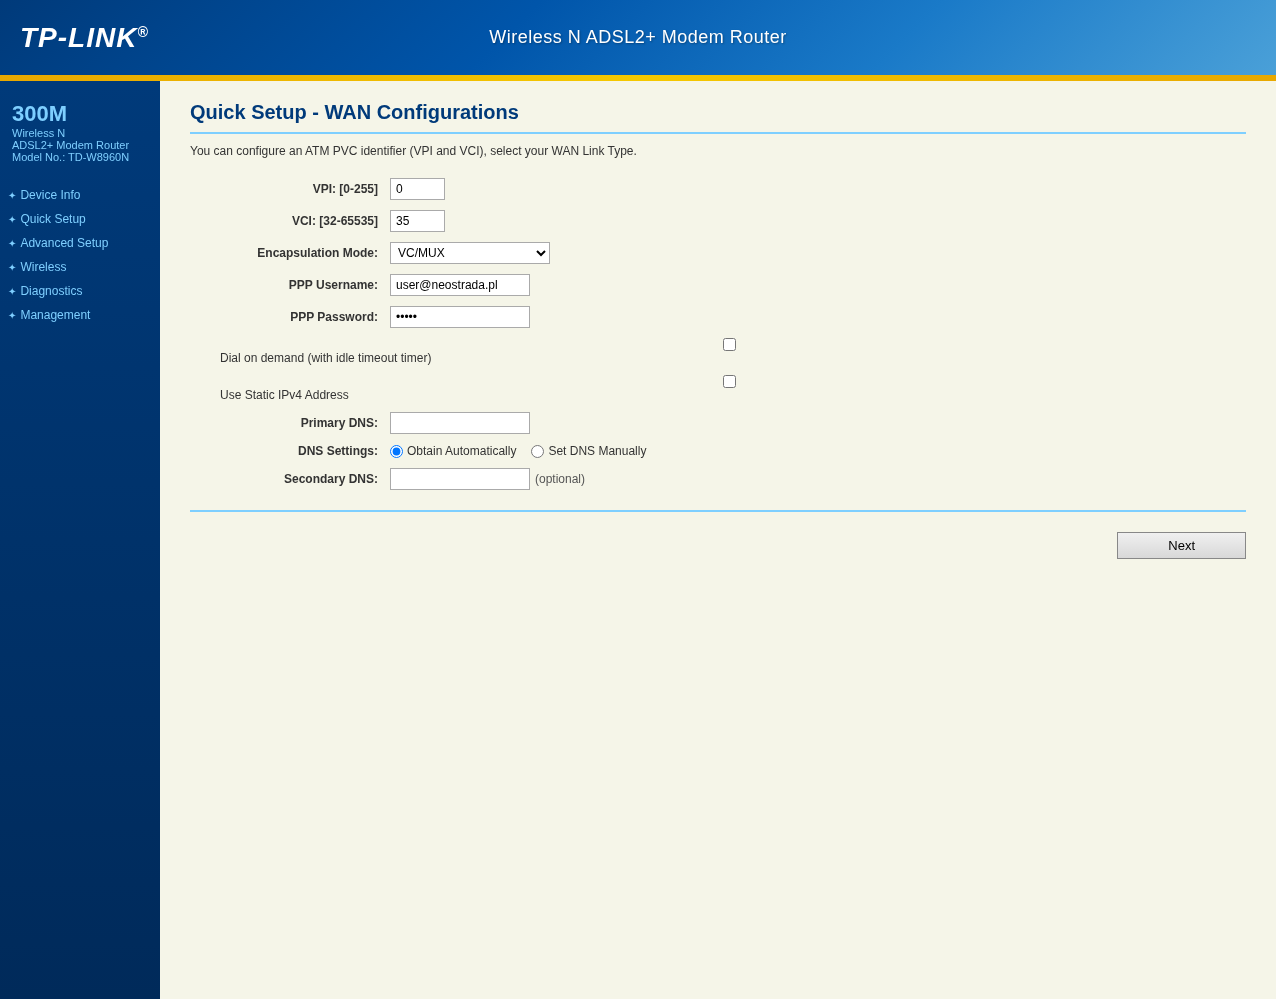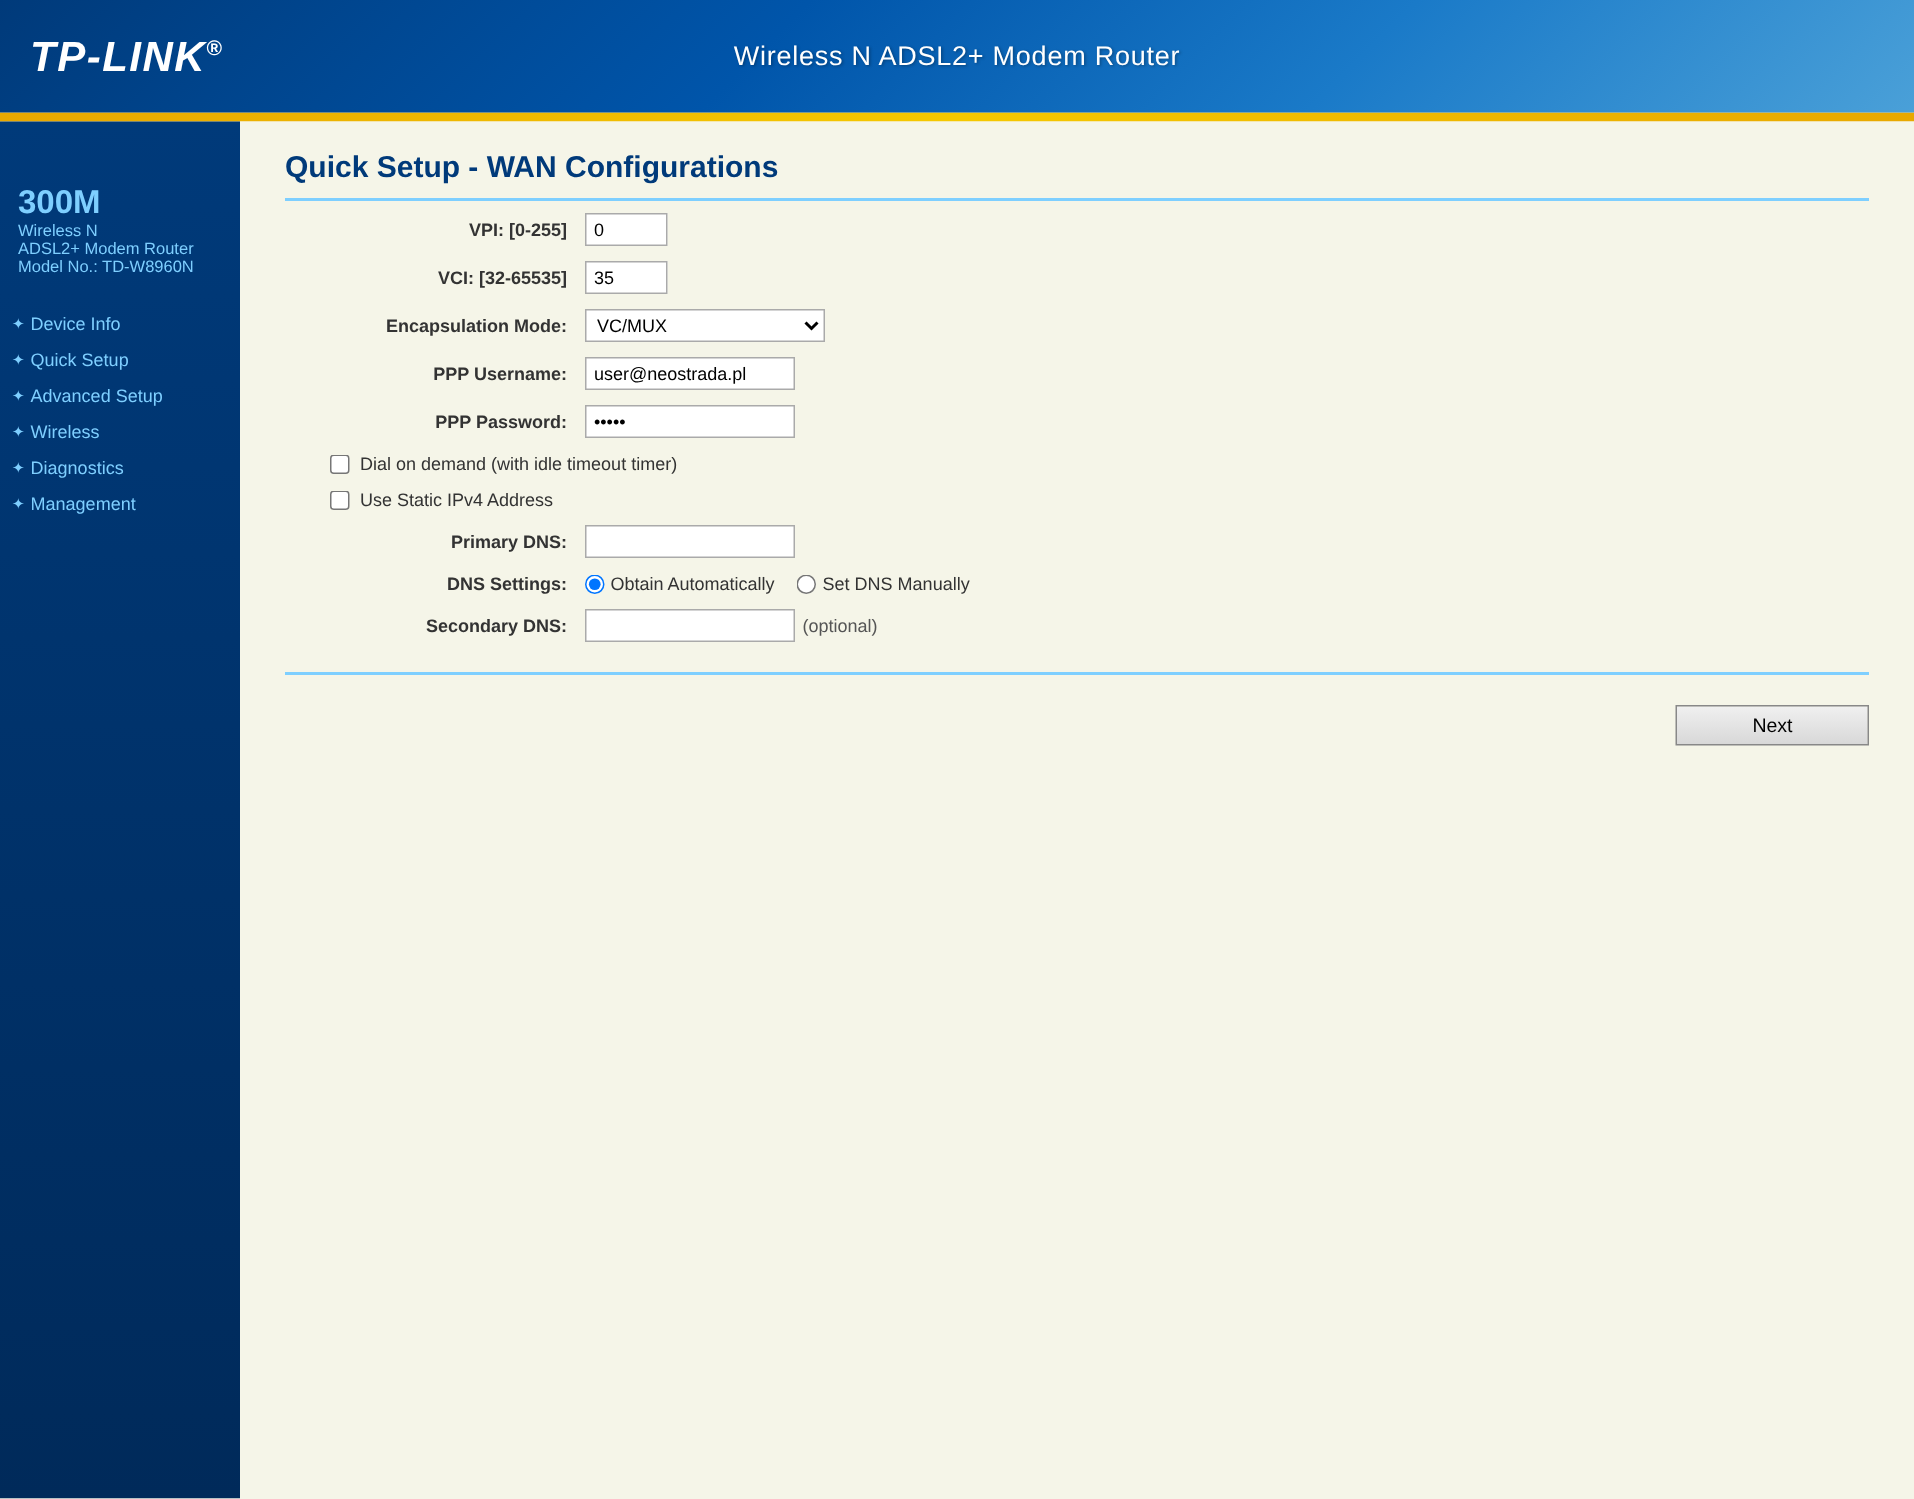--- a/index.html
+++ b/index.html
@@ -44,21 +44,21 @@
     .sidebar {
       width: 160px;
       background: linear-gradient(to bottom, #003a7a 0%, #002a5a 100%);
       padding: 10px 0;
       flex-shrink: 0;
     }
     .sidebar-brand {
       padding: 10px 12px 15px 12px;
       color: white;
     }
-    .sidebar-brand .model-300m { font-size: 22px; font-weight: bold; color: #7ecfff; margin-top: 21px; }
+    .sidebar-brand .model-300m { font-size: 22px; font-weight: bold; color: #7ecfff; }
     .sidebar-brand .model-wireless { font-size: 11px; color: #7ecfff; }
     .sidebar-brand .model-adsl { font-size: 11px; color: #7ecfff; }
     .sidebar-brand .model-no { font-size: 11px; color: #7ecfff; }
     .sidebar-nav { margin-top: 5px; }
     .sidebar-item {
       display: flex;
       align-items: center;
       padding: 5px 10px 5px 8px;
       cursor: pointer;
       color: #7ecfff;
@@ -121,23 +121,23 @@
       border: 1px solid #aaa;
       padding: 1px 3px;
       font-size: 12px;
       height: 22px;
       background: white;
     }
     .form-select-small { width: 80px; }
     .form-select-large { width: 160px; }
     .checkbox-row {
       display: flex;
-      align-items: center;
       margin-bottom: 10px;
       padding-left: 30px;
+      flex-direction: column;
     }
     .checkbox-row input[type="checkbox"] {
       margin-right: 7px;
     }
     .checkbox-label { font-size: 12px; color: #333; }
     .radio-group {
       display: flex;
       align-items: center;
       gap: 15px;
     }
@@ -215,20 +215,21 @@
       </a>
       <a class="sidebar-item">
         <span class="bullet">✦</span>
         <span>Management</span>
       </a>
     </nav>
   </div>
 
   <div class="main-content">
     <div class="page-title">Quick Setup - WAN Configurations</div>
+    <p class="description">You can configure an ATM PVC identifier (VPI and VCI), select your WAN Link Type.</p>
 
     <div class="form-section">
 
       <div class="form-row">
         <div class="form-label">VPI: [0-255]</div>
         <input class="form-input form-input-small" type="text" value="0" style="">
       </div>
 
       <div class="form-row">
         <div class="form-label">VCI: [32-65535]</div>

